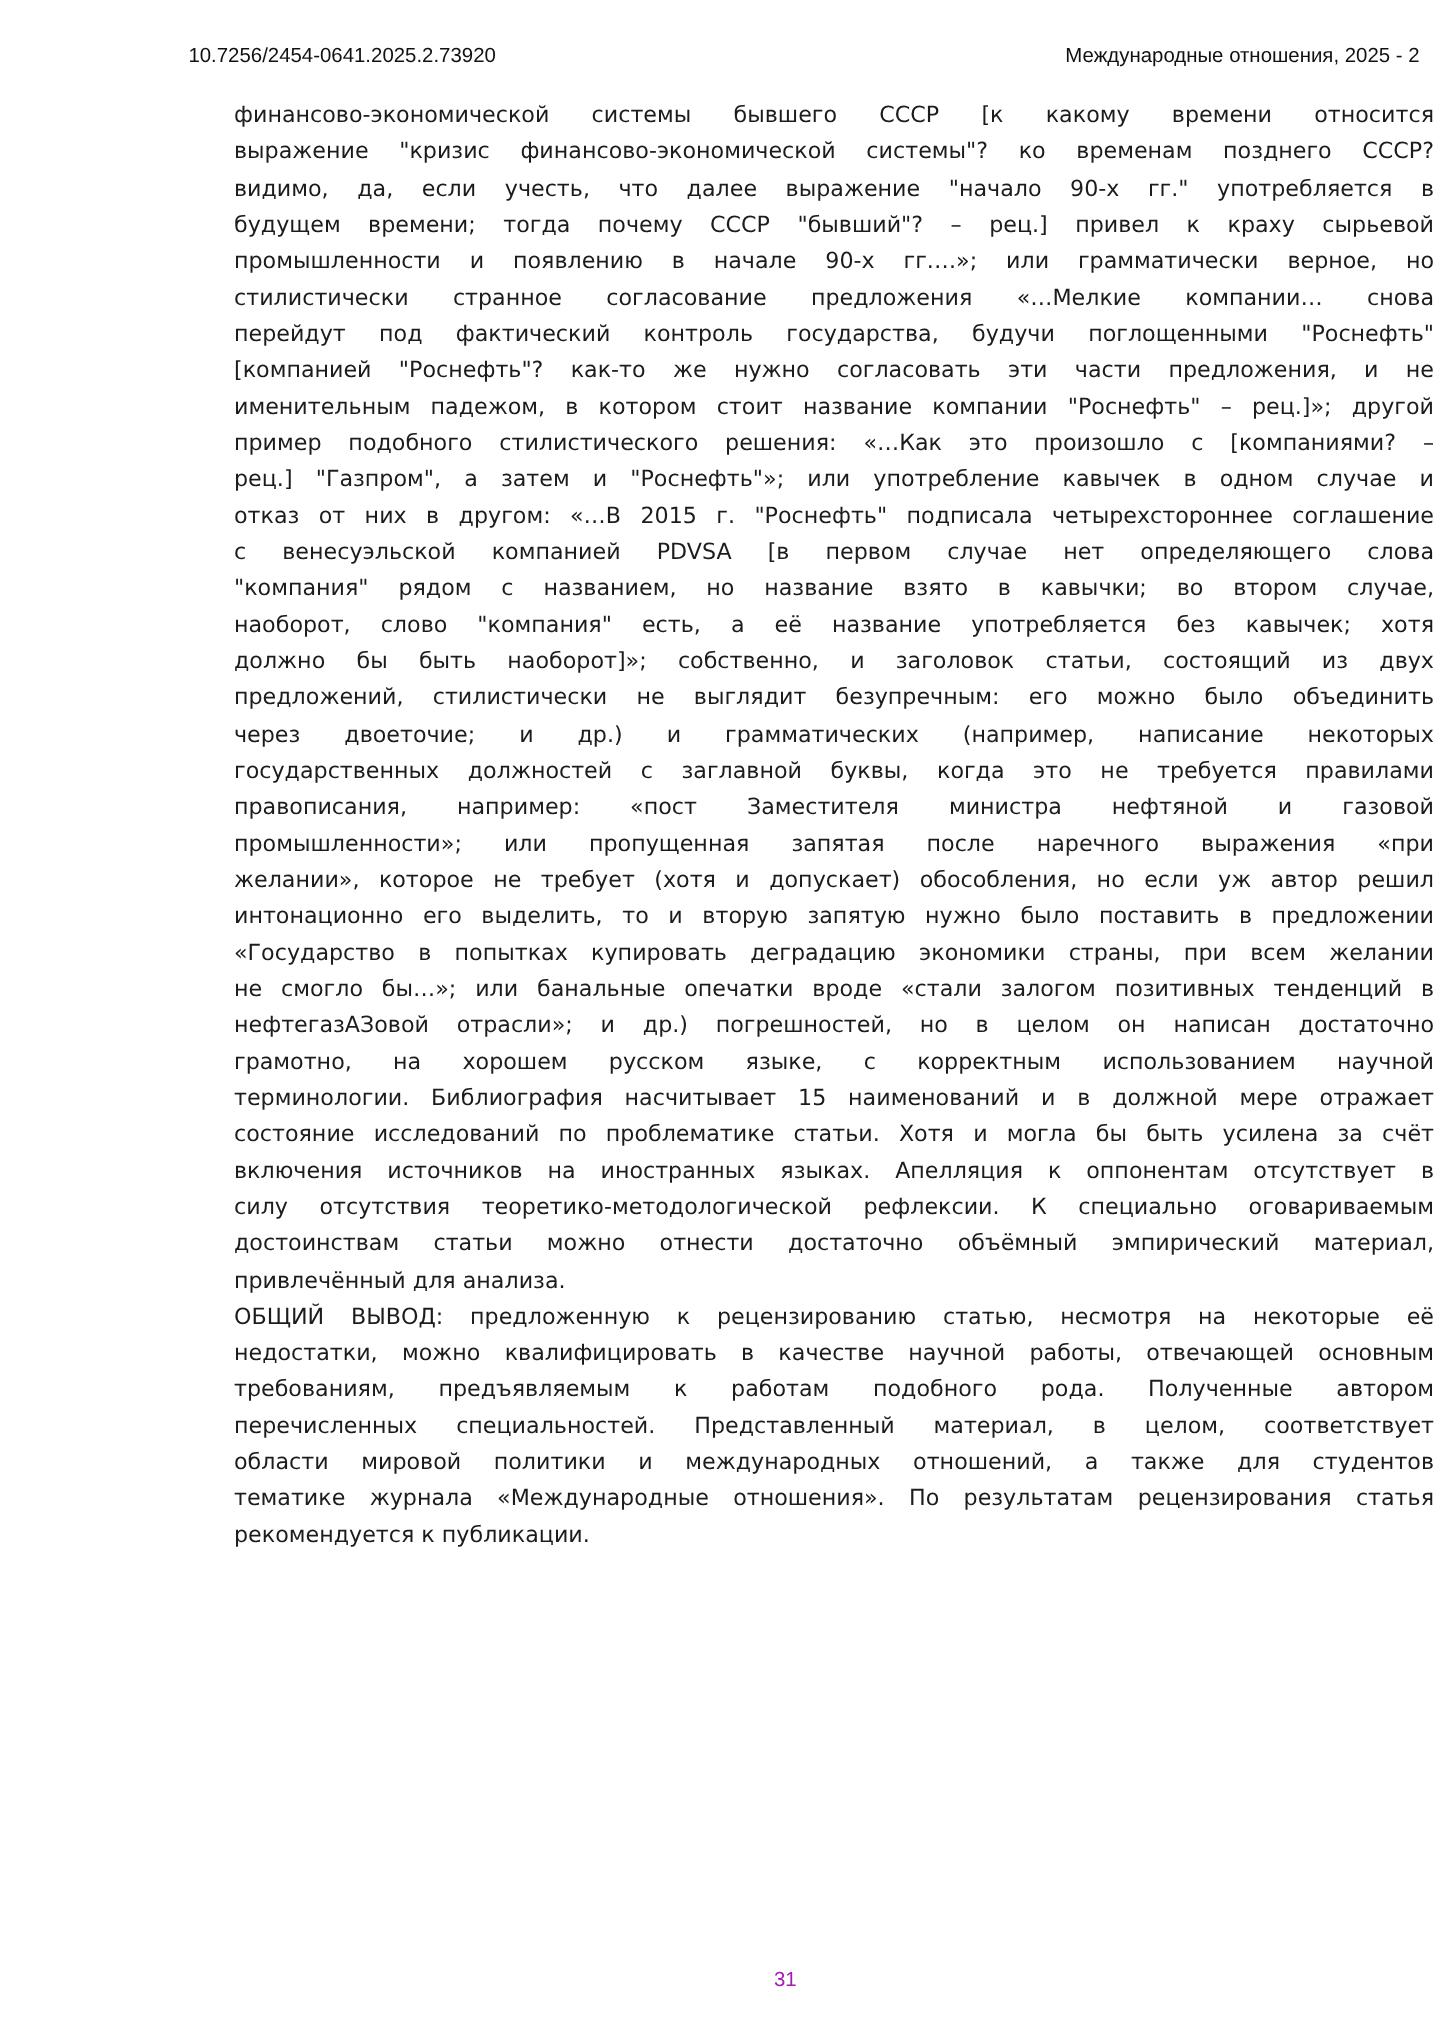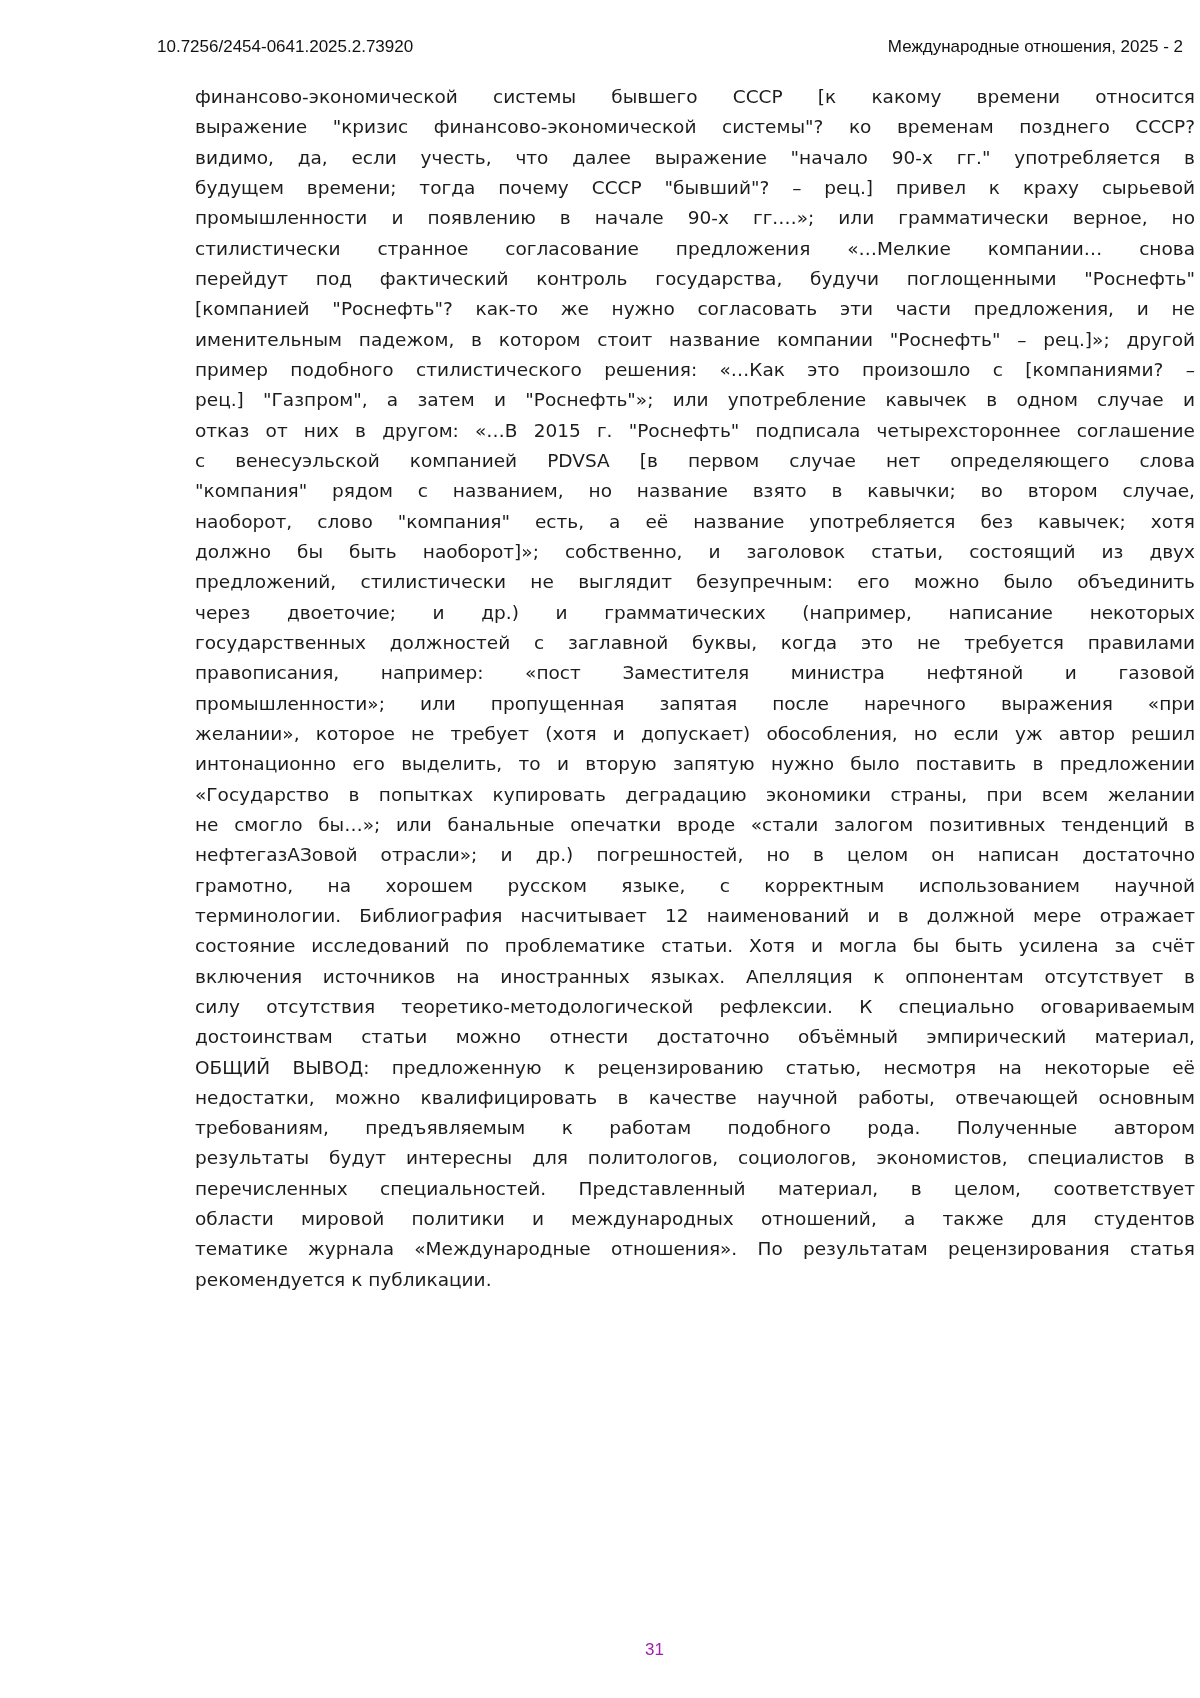--- a/index.html
+++ b/index.html
@@ -81,29 +81,29 @@
       <div class="line">через двоеточие; и др.) и грамматических (например, написание некоторых</div>
       <div class="line">государственных должностей с заглавной буквы, когда это не требуется правилами</div>
       <div class="line">правописания, например: «пост Заместителя министра нефтяной и газовой</div>
       <div class="line">промышленности»; или пропущенная запятая после наречного выражения «при</div>
       <div class="line">желании», которое не требует (хотя и допускает) обособления, но если уж автор решил</div>
       <div class="line">интонационно его выделить, то и вторую запятую нужно было поставить в предложении</div>
       <div class="line">«Государство в попытках купировать деградацию экономики страны, при всем желании</div>
       <div class="line">не смогло бы…»; или банальные опечатки вроде «стали залогом позитивных тенденций в</div>
       <div class="line">нефтегазАЗовой отрасли»; и др.) погрешностей, но в целом он написан достаточно</div>
       <div class="line">грамотно, на хорошем русском языке, с корректным использованием научной</div>
-      <div class="line">терминологии. Библиография насчитывает 12 наименований и в должной мере отражает</div>
+      <div class="line">терминологии. Библиография насчитывает 15 наименований и в должной мере отражает</div>
       <div class="line">состояние исследований по проблематике статьи. Хотя и могла бы быть усилена за счёт</div>
       <div class="line">включения источников на иностранных языках. Апелляция к оппонентам отсутствует в</div>
       <div class="line">силу отсутствия теоретико-методологической рефлексии. К специально оговариваемым</div>
       <div class="line">достоинствам статьи можно отнести достаточно объёмный эмпирический материал,</div>
+      <div class="line para-end">привлечённый для анализа.</div>
       <div class="line">ОБЩИЙ ВЫВОД: предложенную к рецензированию статью, несмотря на некоторые её</div>
       <div class="line">недостатки, можно квалифицировать в качестве научной работы, отвечающей основным</div>
       <div class="line">требованиям, предъявляемым к работам подобного рода. Полученные автором</div>
-      <div class="line">результаты будут интересны для политологов, социологов, экономистов, специалистов в</div>
       <div class="line">перечисленных специальностей. Представленный материал, в целом, соответствует</div>
       <div class="line">области мировой политики и международных отношений, а также для студентов</div>
       <div class="line">тематике журнала «Международные отношения». По результатам рецензирования статья</div>
       <div class="line para-end">рекомендуется к публикации.</div>
     </div>
 
   <div class="footer">
     <span>31</span>
   </div>
 

